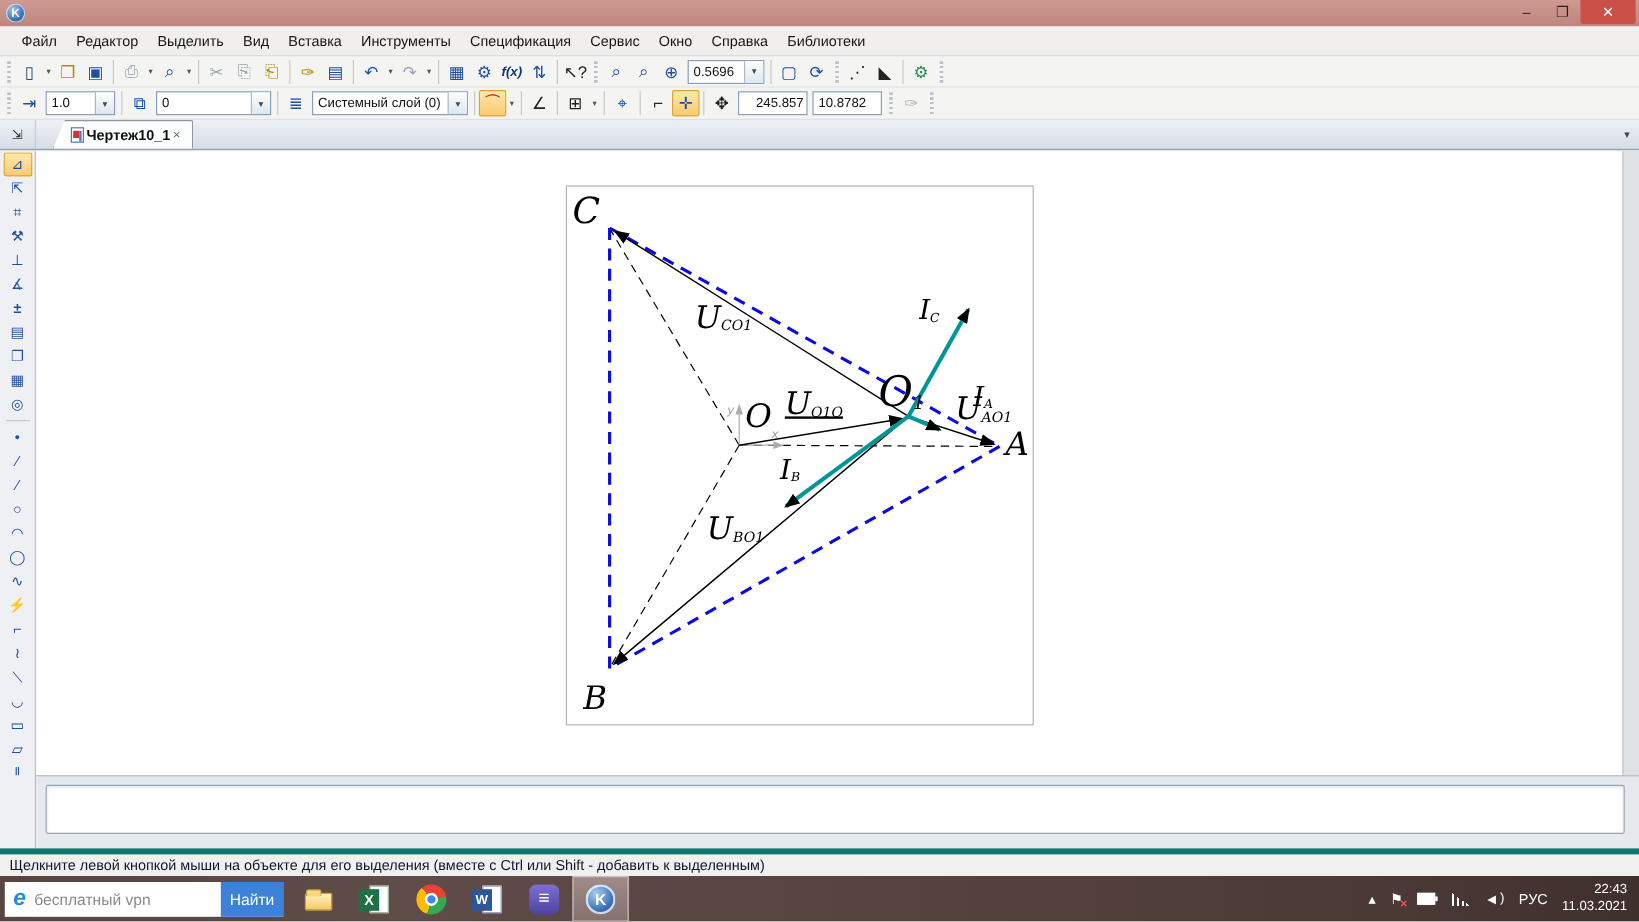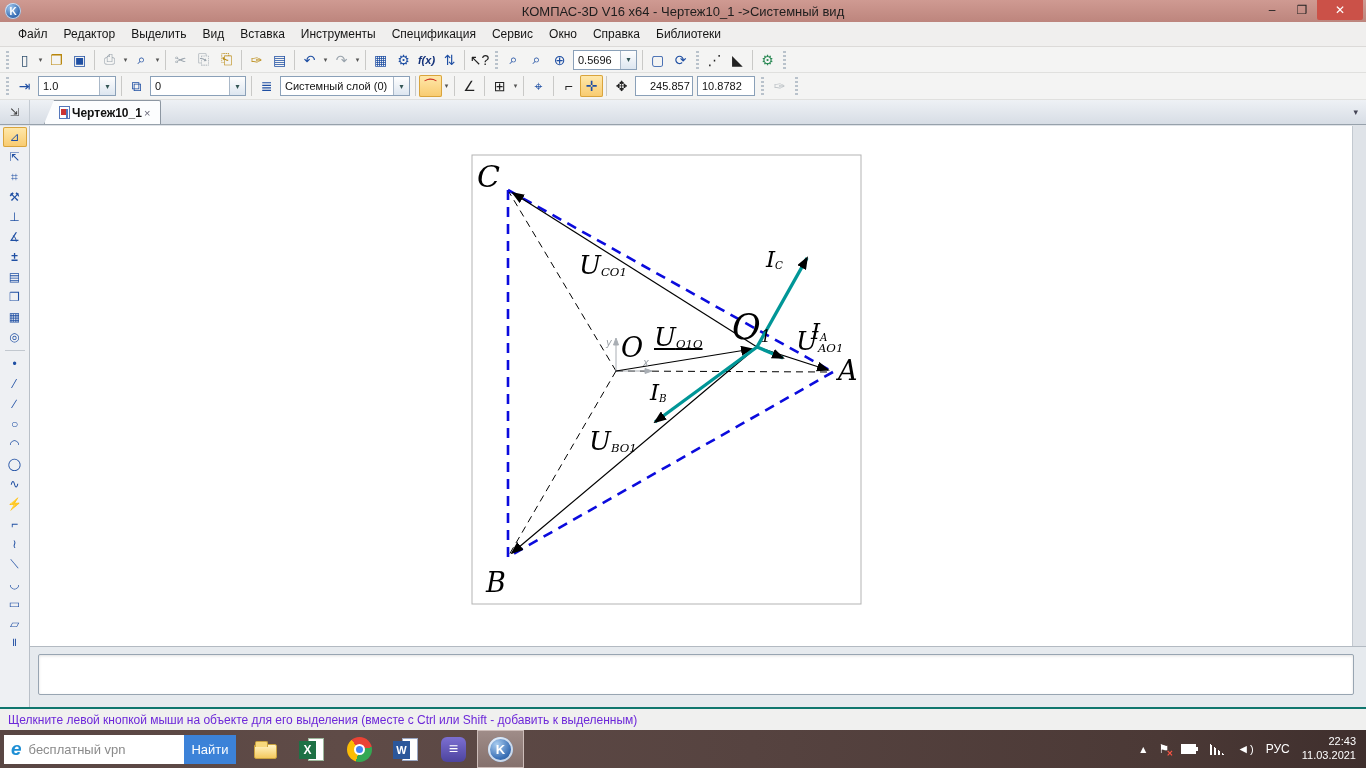--- a/index.html
+++ b/index.html
@@ -84,22 +84,22 @@
   .dlabel.gray { color:#9aa0a6; font-family:"DejaVu Sans",sans-serif; }
 
   
   .propbar { position:absolute; top:646px; left:30px; right:0; height:61px; background:#e6eaee;
     border-top:1px solid #b3bac2; }
   .propfield { position:absolute; left:8px; right:12px; top:7px; bottom:12px; background:#fff;
     border:1px solid #98a5b2; border-radius:2px; box-shadow:inset 0 1px 3px rgba(0,0,0,.12); }
   .propstub { position:absolute; top:646px; left:0; width:30px; height:61px; background:#eef0f3;
     border-right:1px solid #b9c0c8; }
   .statusbar { position:absolute; top:707px; left:0; right:0; height:23px; background:#f0f0ef;
-    border-top:2px solid #0f766e; display:flex; align-items:center; padding-left:8px;
-    font-size:12px; color:#6d28d9; }
+    border-top:5px solid #0f766e; display:flex; align-items:center; padding-left:8px;
+    font-size:12px; color:#0f172a; }
 
   
   .taskbar { position:absolute; top:730px; left:0; right:0; height:38px;
     background:linear-gradient(90deg,#594643 0%,#5f4b47 25%,#564340 55%,#4b3936 85%,#3f2f2d 100%);
     display:flex; align-items:center; }
   .search { margin-left:4px; width:232px; height:29px; background:#fff; display:flex; align-items:center; flex:none; }
   .edge-e { color:#1e8fd5; font-size:19px; font-weight:bold; font-style:italic; margin:0 7px; }
   .search-text { color:#8a8a8a; font-size:13px; flex:1; }
   .find-btn { width:52px; height:29px; background:#3c82d8; color:#fff; font-size:13px;
     display:flex; align-items:center; justify-content:center; flex:none; }
@@ -144,21 +144,20 @@
     -webkit-mask:linear-gradient(to top right,#000 50%,transparent 50%); mask:linear-gradient(to top right,#000 50%,transparent 50%); }
   .tray-ic[data-icon="volume"]::after { content:")"; font-size:11px; margin-left:1px; }
   .lang { font-size:12px; }
   .clock { text-align:right; font-size:11px; line-height:1.25; }
 </style>
 </head>
 <body>
 
 <div class="titlebar">
   <span class="app-logo">K</span>
-  <span class="title-text">КОМПАС-3D V16  x64 - Чертеж10_1 -&gt;Системный вид</span>
   <span class="winbtns">
     <span class="wbtn">–</span>
     <span class="wbtn">❐</span>
     <span class="wbtn close">✕</span>
   </span>
 </div>
 
 <div class="menubar">
 
 <span class="menu-item">Файл</span>
@@ -217,21 +216,21 @@
     <span class="ti c-dark">⋰</span>
     <span class="ti c-dark">◣</span>
     <span class="sep"></span>
     <span class="ti c-green">⚙</span>
     <span class="grip"></span>
   </div>
 <div class="toolbar tb2">
 
 <span class="grip"></span>
     <span class="ti c-blue">⇥</span>
-    <span class="combo" style="width: 78px;">1.0</span>
+    <span class="combo" style="width: 58px;">1.0</span>
     <span class="sep"></span>
     <span class="ti c-blue">⧉</span>
     <span class="combo" style="width: 96px;">0</span>
     <span class="sep"></span>
     <span class="ti c-blue">≣</span>
     <span class="combo" style="width: 130px;">Системный слой (0)</span>
     <span class="sep"></span>
     <span class="ti hl c-red">⌒</span>
     <span class="dd">▾</span>
     <span class="sep"></span>

